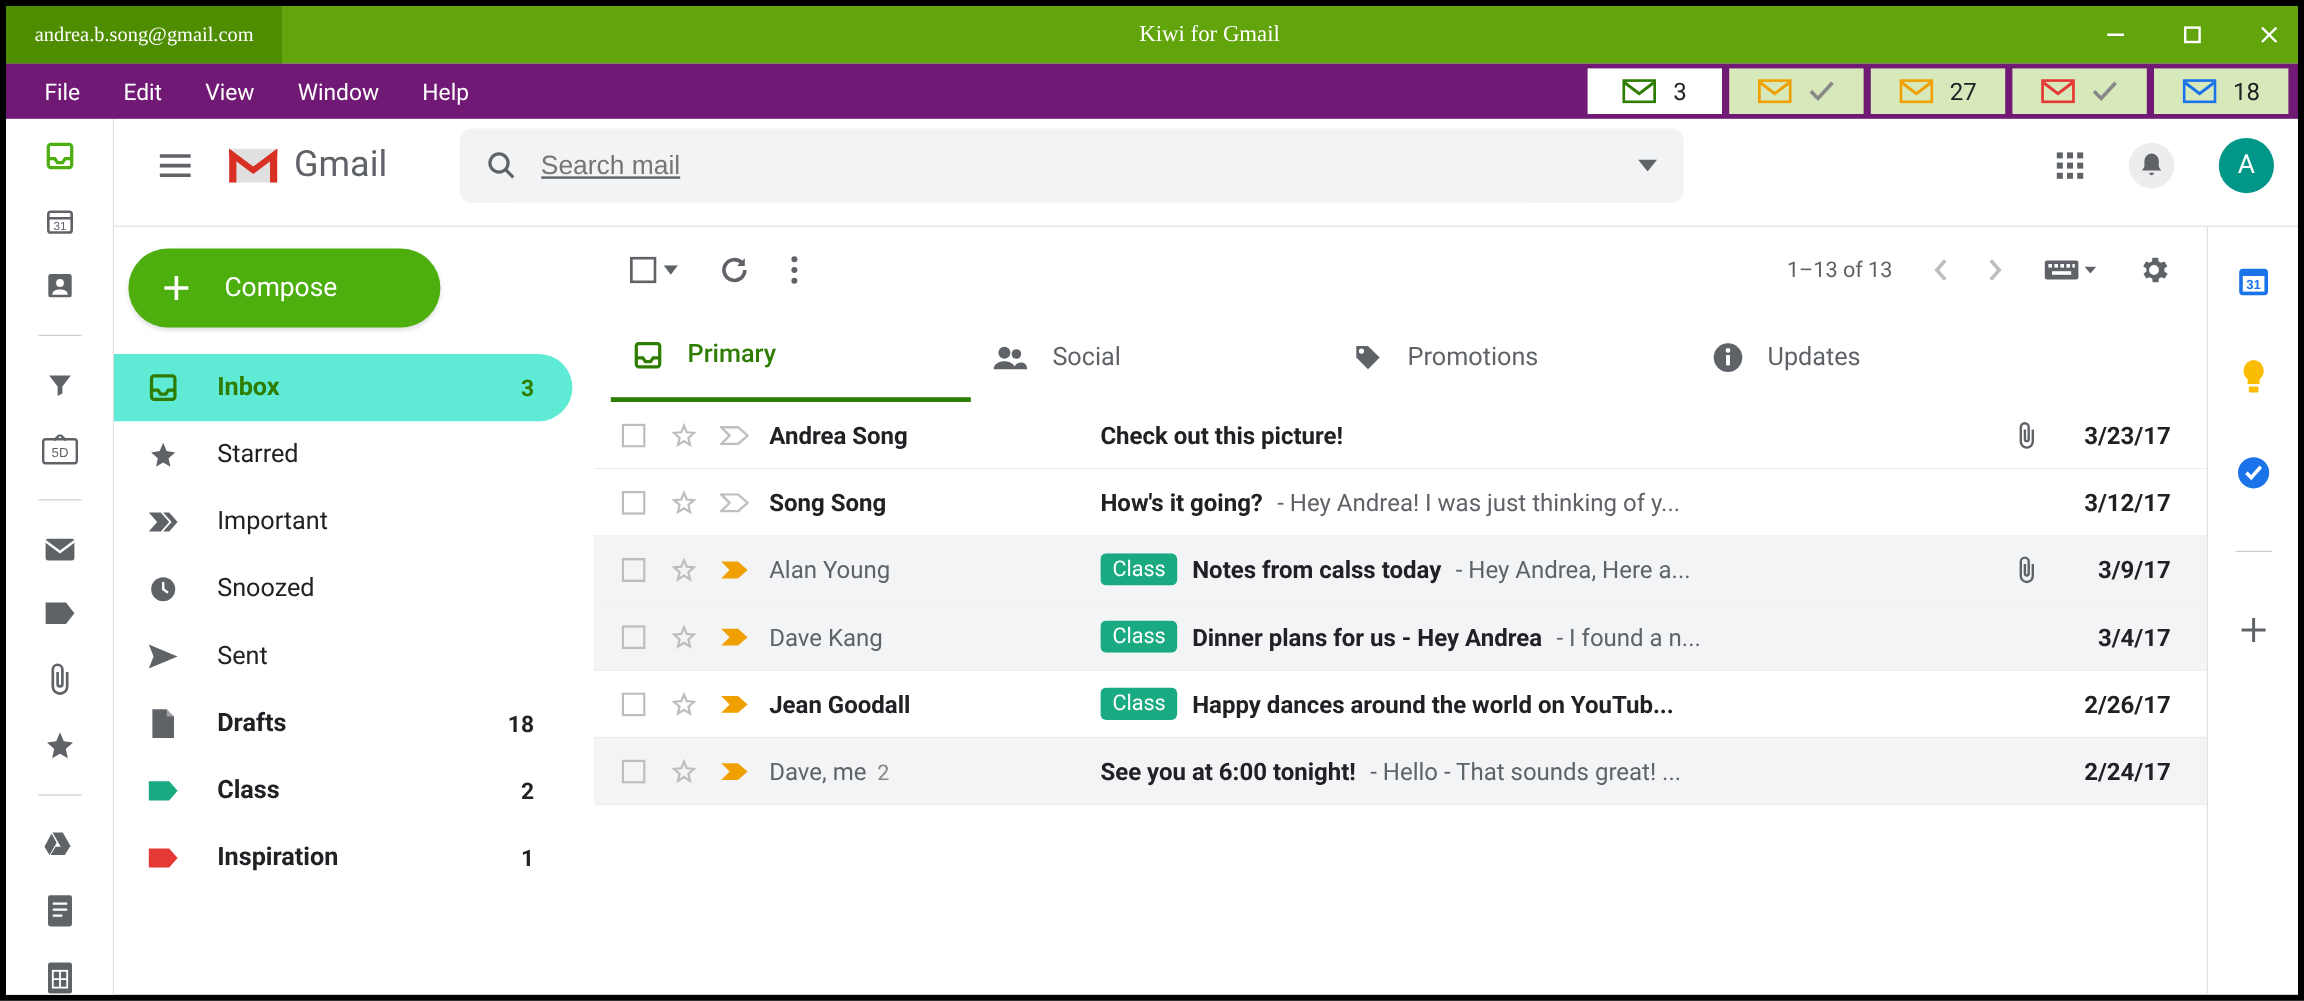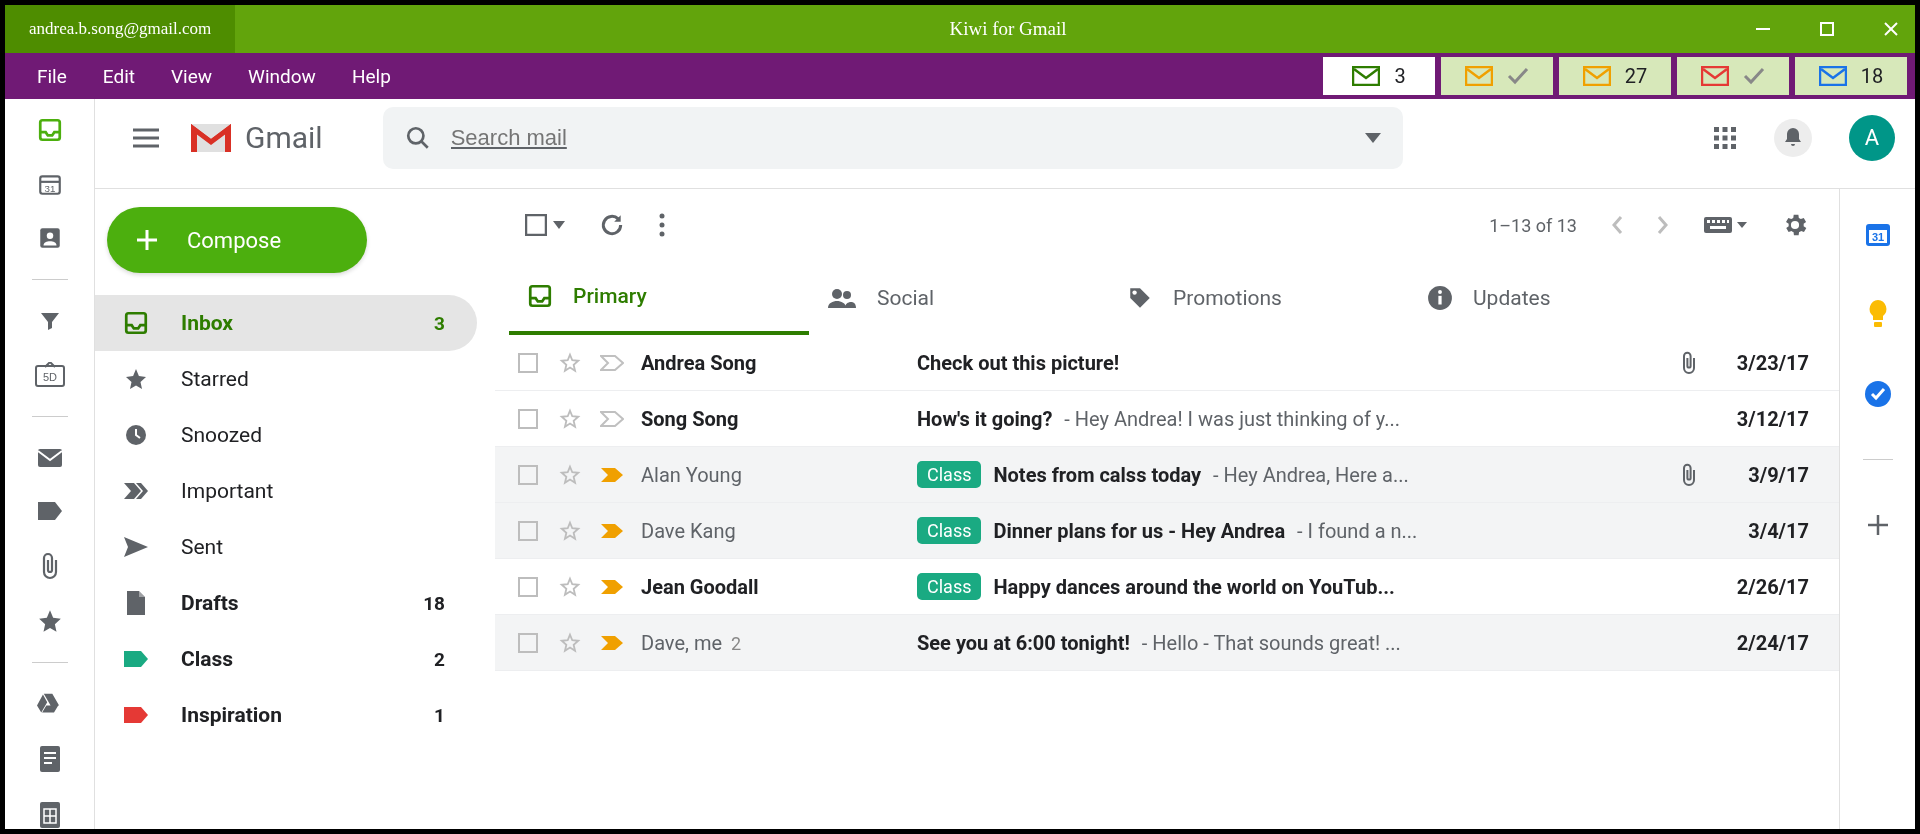--- a/index.html
+++ b/index.html
@@ -40,21 +40,21 @@
 .hdr-right { margin-left: auto; display: flex; align-items: center; gap: 36px; }
 .avatar { width: 46px; height: 46px; border-radius: 50%; background: #009688; color: #fff; display: flex; align-items: center; justify-content: center; font-size: 22px; }
 
 
 .body-row { flex: 1; display: flex; overflow: hidden; }
 
 
 .nav { width: 400px; padding-top: 18px; display: flex; flex-direction: column; }
 .compose { margin-left: 12px; margin-bottom: 22px; width: 260px; height: 66px; background: #4caf0e; border-radius: 40px; color: #fff; display: flex; align-items: center; padding-left: 28px; gap: 28px; font-size: 22px; cursor: pointer; box-shadow: 0 2px 4px rgba(0,0,0,0.15); }
 .nav-item { height: 56px; display: flex; align-items: center; padding-left: 28px; padding-right: 32px; gap: 32px; font-size: 21px; color: #202124; cursor: pointer; border-top-right-radius: 30px; border-bottom-right-radius: 30px; margin-right: 18px; }
-.nav-item.active { background: #e5e5e5; color: #2e7d00; font-weight: 700; }
+.nav-item.active { background: #5eead4; color: #2e7d00; font-weight: 700; }
 .nav-item .count { margin-left: auto; font-size: 19px; }
 .nav-item.active .count { color: #2e7d00; font-weight: 700; }
 .nav-item.bold { font-weight: 700; }
 .nav-icon { width: 26px; height: 26px; display: flex; align-items: center; justify-content: center; }
 
 
 .mailarea { flex: 1; display: flex; flex-direction: column; border-left: 0; }
 .toolbar { height: 72px; display: flex; align-items: center; padding: 0 30px; gap: 34px; color: #5f6368; }
 .tool { cursor: pointer; display: flex; align-items: center; }
 .tool-right { margin-left: auto; display: flex; align-items: center; gap: 34px; font-size: 18px; }
@@ -324,34 +324,34 @@
               <div class="nav-item">
                 <span class="nav-icon">
                   <svg width="24" height="24" viewBox="0 0 24 24">
                     <path fill="#5f6368" d="M12 2l2.9 6.9L22 10l-5.5 4.9L18 22l-6-3.5L6 22l1.5-7.1L2 10l7.1-1.1z"></path>
                   </svg>
                 </span>
                 <span>Starred</span>
               </div>
               <div class="nav-item">
                 <span class="nav-icon">
+                  <svg width="26" height="18" viewBox="0 0 26 18">
+                    <path fill="#5f6368" d="M1 1h10l7 8-7 8H1l7-8zM13 1h5l7 8-7 8h-5l7-8z"></path>
+                  </svg>
+                </span>
+                <span>Important</span>
+              </div>
+              <div class="nav-item">
+                <span class="nav-icon">
                   <svg width="24" height="24" viewBox="0 0 24 24">
                     <circle cx="12" cy="12" r="10" fill="#5f6368"></circle>
                     <path d="M12 6v6l4 3" stroke="#fff" stroke-width="2" fill="none"></path>
                   </svg>
                 </span>
                 <span>Snoozed</span>
-              </div>
-              <div class="nav-item">
-                <span class="nav-icon">
-                  <svg width="26" height="18" viewBox="0 0 26 18">
-                    <path fill="#5f6368" d="M1 1h10l7 8-7 8H1l7-8zM13 1h5l7 8-7 8h-5l7-8z"></path>
-                  </svg>
-                </span>
-                <span>Important</span>
               </div>
               <div class="nav-item">
                 <span class="nav-icon">
                   <svg width="26" height="22" viewBox="0 0 26 22">
                     <path fill="#5f6368" d="M1 1l24 10L1 21l4-10z"></path>
                   </svg>
                 </span>
                 <span>Sent</span>
               </div>
               <div class="nav-item bold">

